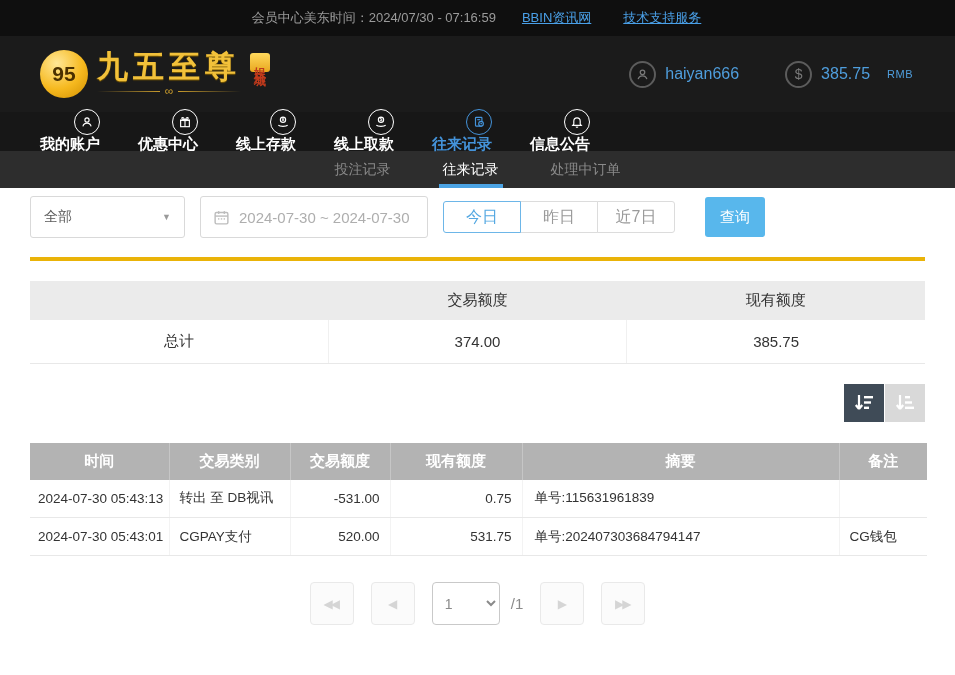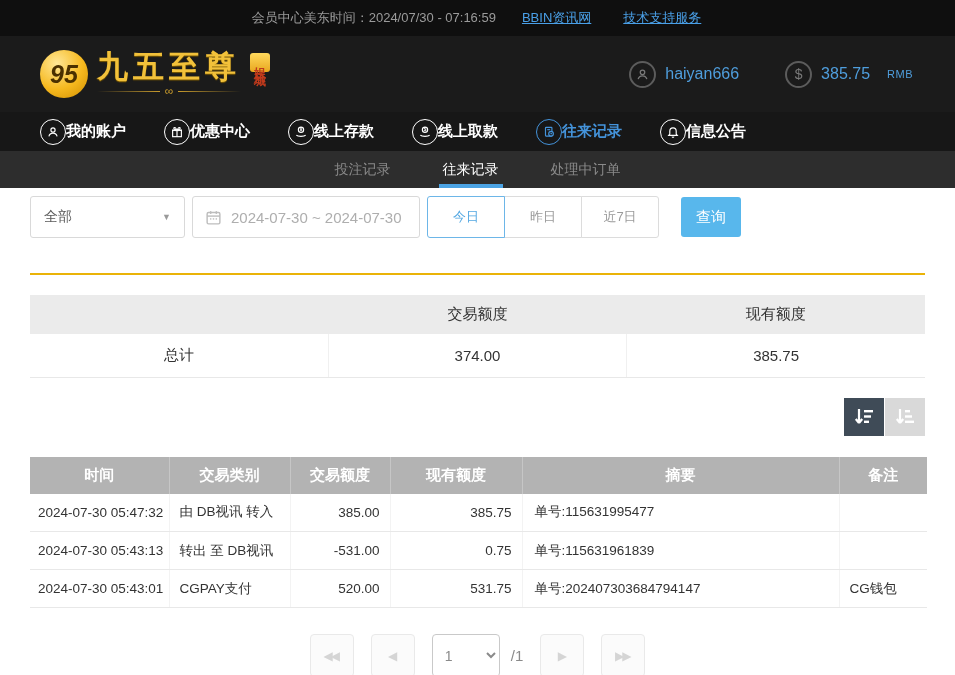--- a/index.html
+++ b/index.html
@@ -7,54 +7,54 @@
 
   
   .topbar { height:36px; background:#0f0f0f; display:flex; align-items:center; justify-content:center; padding:0 42px 0 40px; font-size:13px; color:#9b9b9b; }
   .topbar-right { display:flex; align-items:center; gap:26px; }
   .topbar-links { display:flex; gap:32px; }
   .topbar-links a { color:#4aa0e8; text-decoration:underline; font-size:13px; cursor:pointer; }
 
   
   .header { height:76px; background:#1b1b1b; display:flex; align-items:center; justify-content:space-between; padding:0 42px 0 40px; }
   .logo { display:flex; align-items:flex-start; gap:9px; cursor:pointer; }
-  .logo-circle { width:48px; height:48px; border-radius:50%; background:radial-gradient(circle at 35% 28%, #ffe796, #f6b91f 55%, #cf8d00); color:#4a3000; font-weight:bold; font-style:italic; font-size:25px; display:flex; align-items:center; justify-content:center; align-self:center; }
+  .logo-circle { width:48px; height:48px; border-radius:50%; background:radial-gradient(circle at 35% 28%, #ffe796, #f6b91f 55%, #cf8d00); color:#4a3000; font-weight:bold; font-size:21px; display:flex; align-items:center; justify-content:center; align-self:center; }
   .logo-main { display:flex; flex-direction:column; justify-content:center; }
   .logo-title { color:#f2c13a; font-size:31px; font-weight:bold; letter-spacing:5px; line-height:1.1; text-shadow:0 1px 1px #7c5a00; }
   .logo-flourish { display:flex; align-items:center; color:#c79a2c; font-size:12px; margin-top:1px; }
   .logo-flourish .fline { flex:1; height:1px; background:linear-gradient(90deg,transparent,#c79a2c); }
   .logo-flourish .fline.r { background:linear-gradient(90deg,#c79a2c,transparent); }
   .logo-flourish .fswirl { padding:0 5px; line-height:1; }
   .logo-badge { writing-mode:vertical-rl; text-orientation:upright; background:linear-gradient(#ffd95c,#e8a71f); color:#c03a1c; font-size:12px; font-weight:bold; padding:5px 4px; border-radius:3px; letter-spacing:3px; margin-top:3px; line-height:1; }
   .header-right { display:flex; align-items:center; gap:46px; }
   .hr-item { display:flex; align-items:center; gap:9px; font-size:16px; color:#4f9edd; }
   .hr-icon { width:27px; height:27px; border:2px solid #5c5c5c; border-radius:50%; color:#7a7a7a; display:flex; align-items:center; justify-content:center; font-size:14px; }
   .hr-cur { font-size:11px; margin-left:8px; letter-spacing:.5px; }
 
   
   .nav { height:39px; background:#171717; display:flex; align-items:center; padding:0 40px; gap:38px; }
-  .nav-item { display:flex; align-items:center; gap:0; color:#fff; font-size:15px; font-weight:bold; cursor:pointer; }
+  .nav-item { display:flex; align-items:flex-end; gap:0; color:#fff; font-size:15px; font-weight:bold; cursor:pointer;flex-direction:column; }
   .nav-ico { width:26px; height:26px; border:1.6px solid currentColor; border-radius:50%; display:flex; align-items:center; justify-content:center; }
   .nav-item.active { color:#4493da; }
 
   
   .subnav { height:37px; background:#2d2d2d; display:flex; align-items:stretch; justify-content:center; gap:44px; font-size:14px; }
   .subtab { display:flex; align-items:center; color:#8a8a8a; cursor:pointer; position:relative; padding:0 4px; }
   .subtab.active { color:#ffffff; }
   .subtab.active::after { content:""; position:absolute; left:0; right:0; bottom:0; height:4px; background:#4ba3e3; }
 
   
   .content { padding:0 30px; }
 
-  .filters { display:flex; align-items:center; margin-top:8px; padding-bottom:35px; border-bottom:2px solid #eab308; }
+  .filters { display:flex; align-items:center; margin-top:8px; padding-bottom:19px; border-bottom:4px solid #eab308;gap:8px; }
   .sel-box { width:155px; height:42px; border:1px solid #d9d9d9; border-radius:3px; display:flex; align-items:center; justify-content:space-between; padding:0 13px; font-size:14px; color:#5a5a5a; cursor:pointer; background:#fff; }
   .sel-caret { font-size:9px; color:#9a9a9a; }
   .date-box { width:228px; height:42px; border:1px solid #d9d9d9; border-radius:3px; display:flex; align-items:center; gap:9px; padding:0 12px; font-size:15px; color:#aeaeae; margin-left:7px; cursor:pointer; background:#fff; }
   .quick-group { display:flex; margin-left:7px; }
-  .quick-btn { min-width:78px; height:42px; background:#fff; border:1px solid #dcdcdc; color:#9a9a9a; font-size:13px; cursor:pointer; margin-left:-1px; font-family:inherit; }
+  .quick-btn { min-width:78px; height:32px; background:#fff; border:1px solid #dcdcdc; color:#9a9a9a; font-size:16px; cursor:pointer; margin-left:-1px; font-family:inherit; }
   .quick-btn:first-child { border-radius:3px 0 0 3px; margin-left:0; }
   .quick-btn:last-child { border-radius:0 3px 3px 0; }
   .quick-btn.active { border:1px solid #6db6e8; color:#54a8e2; position:relative; z-index:1; background:#fff; }
   .search-btn { margin-left:22px; width:60px; height:40px; background:#58b7ec; border:none; border-radius:3px; color:#fff; font-size:15px; cursor:pointer; font-family:inherit; }
 
   table { border-collapse:collapse; width:100%; table-layout:fixed; }
   .summary { margin-top:20px; font-size:15px; color:#333; }
   .summary th { background:#ebebeb; height:39px; font-weight:500; text-align:center; }
   .summary td { height:43px; text-align:center; border-bottom:1px solid #e8e8e8; border-left:1px solid #f0f0f0; }
   .summary td:first-child { border-left:none; }
@@ -279,28 +279,20 @@
         <th>时间</th>
         <th>交易类别</th>
         <th>交易额度</th>
         <th>现有额度</th>
         <th>摘要</th>
         <th>备注</th>
       </tr>
     </thead>
     <tbody>
       <tr>
-        <td class="c-time">2024-07-30 05:47:32</td>
-        <td class="c-type">由 DB视讯 转入</td>
-        <td class="c-amt">385.00</td>
-        <td class="c-bal">385.75</td>
-        <td class="c-sum">单号:115631995477</td>
-        <td class="c-note"></td>
-      </tr>
-      <tr>
         <td class="c-time">2024-07-30 05:43:13</td>
         <td class="c-type">转出 至 DB视讯</td>
         <td class="c-amt">-531.00</td>
         <td class="c-bal">0.75</td>
         <td class="c-sum">单号:115631961839</td>
         <td class="c-note"></td>
       </tr>
       <tr>
         <td class="c-time">2024-07-30 05:43:01</td>
         <td class="c-type">CGPAY支付</td>

